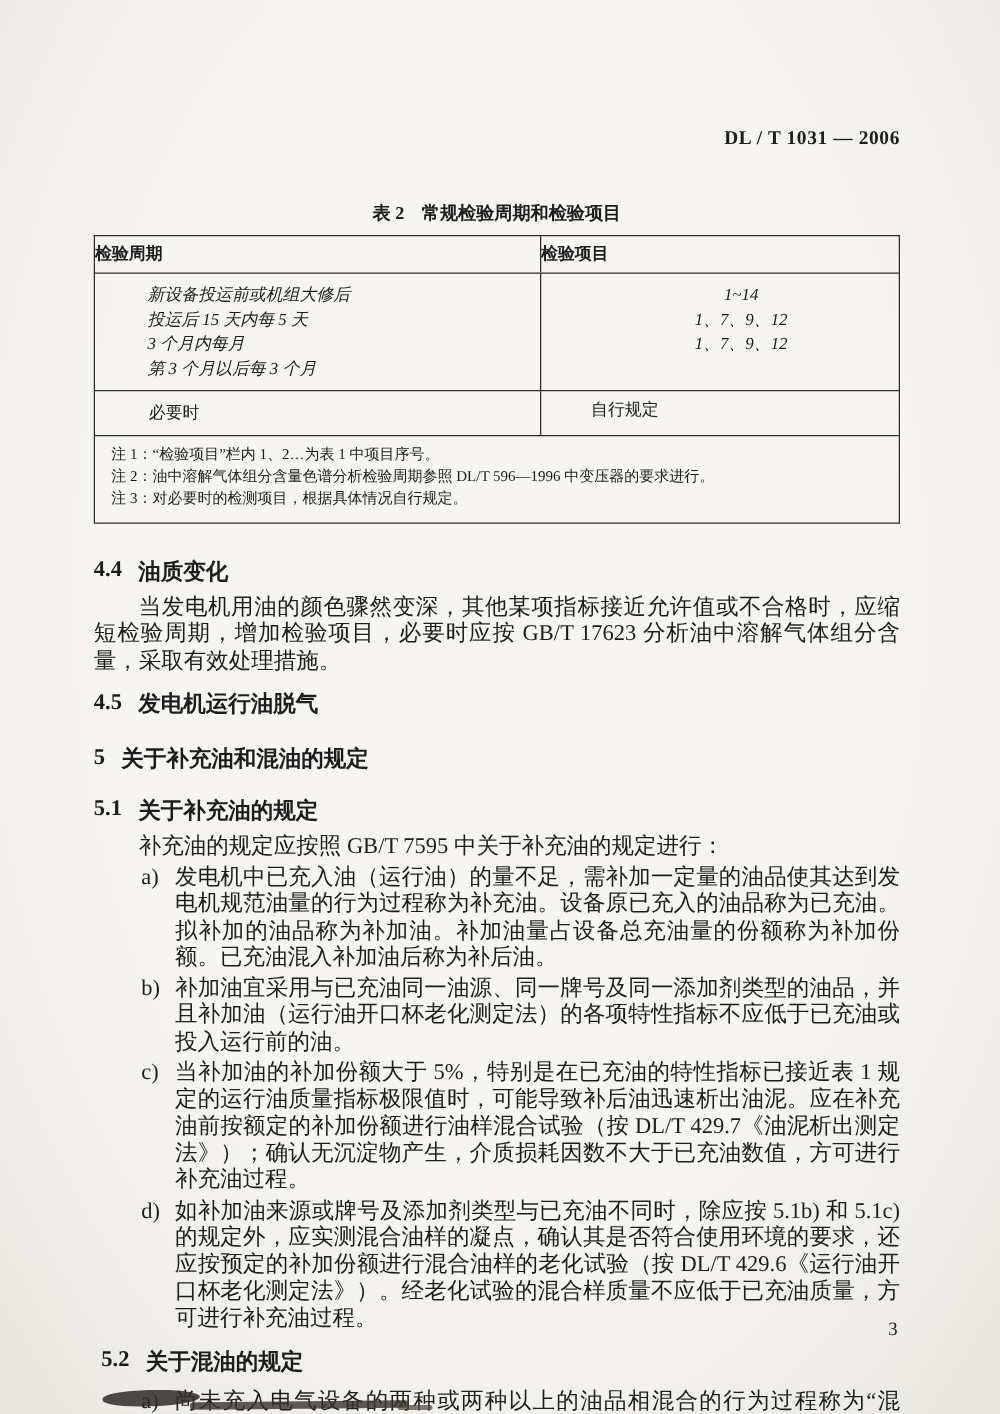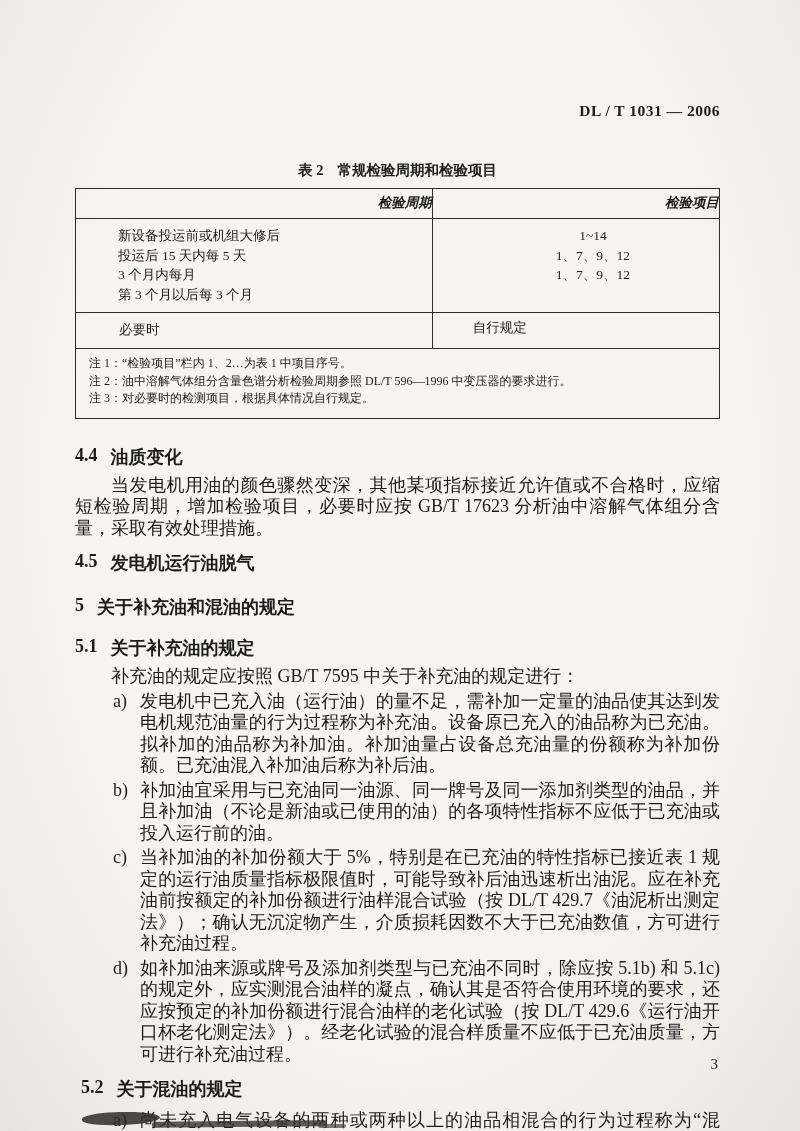--- a/index.html
+++ b/index.html
@@ -44,28 +44,27 @@
   }
   .t-row { display: flex; }
   .t-cell-left {
     width: 55.5%;
     box-sizing: border-box;
     border-right: 1.2px solid #2e2d2b;
   }
   .t-cell-right { flex: 1; box-sizing: border-box; }
   .t-header { border-bottom: 1.2px solid #2e2d2b; }
   .t-header .t-cell-left, .t-header .t-cell-right {
-    text-align: right;
+    text-align: left;
     font-weight: bold;
     padding: 5px 0 6px;
-    font-style: italic;
   }
   .t-body .t-cell-left { padding: 7px 6px 8px 42px; }
   .t-body .t-cell-right { padding: 7px 6px 8px 40px; text-align: center; }
-  .t-line { line-height: 19.5px; white-space: nowrap; }
+  .t-line { line-height: 19.5px; white-space: nowrap; font-style: italic; }
   .t-extra { border-top: 1.2px solid #2e2d2b; }
   .t-extra .t-cell-left { padding: 8px 6px 9px 43px; }
   .t-extra .t-cell-right { padding: 6px 6px 9px 40px; }
   .t-notes {
     border-top: 1.2px solid #2e2d2b;
     padding: 6px 14px 10px 13px;
     font-size: 12px;
   }
   .note-line { line-height: 17.5px; }
   .body-sections { margin-top: 26px; font-size: 18px; }
@@ -185,21 +184,21 @@
       </div>
       <div class="para tight">补充油的规定应按照 GB/T 7595 中关于补充油的规定进行：</div>
 
       <div class="items">
         <div class="item">
           <span class="item-label">a)</span>
           <span class="item-text">发电机中已充入油（运行油）的量不足，需补加一定量的油品使其达到发电机规范油量的行为过程称为补充油。设备原已充入的油品称为已充油。拟补加的油品称为补加油。补加油量占设备总充油量的份额称为补加份额。已充油混入补加油后称为补后油。</span>
         </div>
         <div class="item">
           <span class="item-label">b)</span>
-          <span class="item-text">补加油宜采用与已充油同一油源、同一牌号及同一添加剂类型的油品，并且补加油（不论是新油或已使用的油）的各项特性指标不应低于已充油或投入运行前的油。</span>
+          <span class="item-text">补加油宜采用与已充油同一油源、同一牌号及同一添加剂类型的油品，并且补加油（运行油开口杯老化测定法）的各项特性指标不应低于已充油或投入运行前的油。</span>
         </div>
         <div class="item">
           <span class="item-label">c)</span>
           <span class="item-text">当补加油的补加份额大于 5%，特别是在已充油的特性指标已接近表 1 规定的运行油质量指标极限值时，可能导致补后油迅速析出油泥。应在补充油前按额定的补加份额进行油样混合试验（按 DL/T 429.7《油泥析出测定法》）；确认无沉淀物产生，介质损耗因数不大于已充油数值，方可进行补充油过程。</span>
         </div>
         <div class="item">
           <span class="item-label">d)</span>
           <span class="item-text">如补加油来源或牌号及添加剂类型与已充油不同时，除应按 5.1b) 和 5.1c) 的规定外，应实测混合油样的凝点，确认其是否符合使用环境的要求，还应按预定的补加份额进行混合油样的老化试验（按 DL/T 429.6《运行油开口杯老化测定法》）。经老化试验的混合样质量不应低于已充油质量，方可进行补充油过程。</span>
         </div>
       </div>

